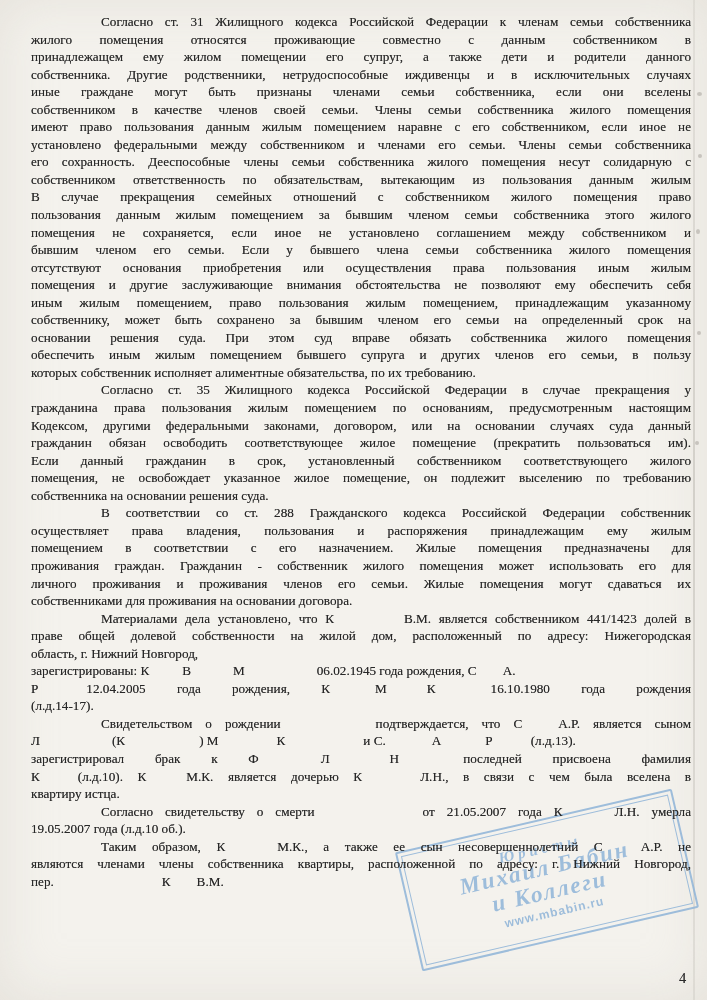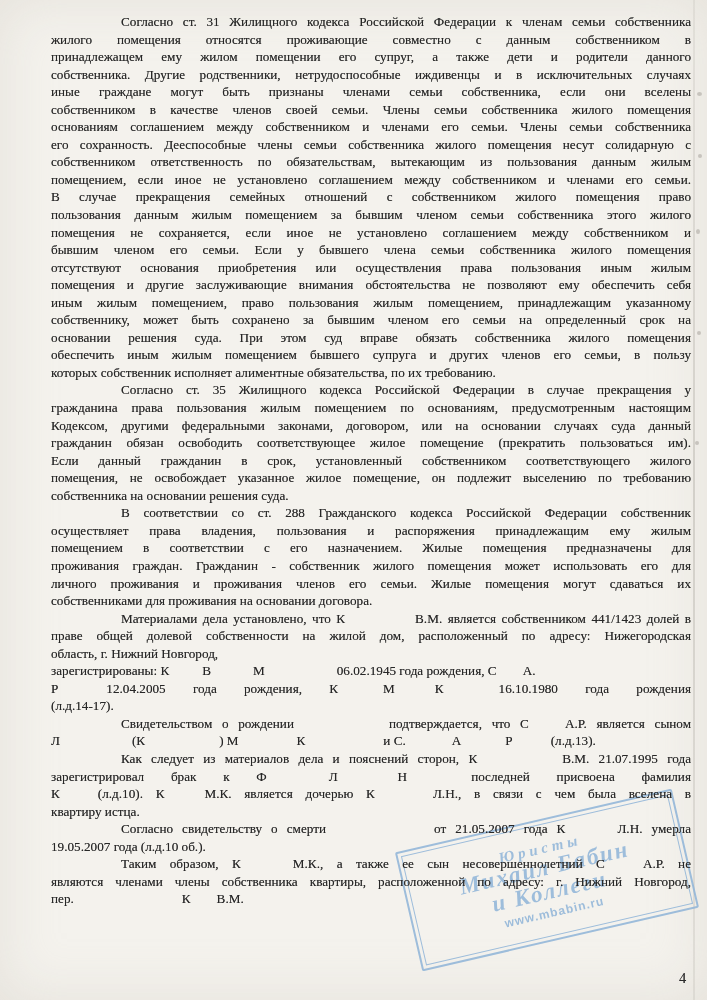--- a/index.html
+++ b/index.html
@@ -13,21 +13,21 @@
     background:var(--paper,#f4f2ed);
     box-shadow:inset 0 0 55px rgba(205,200,188,.38);
   }
   .doc-text{
     position:absolute;left:31px;top:13px;width:660px;z-index:3;
     color:var(--ink,#272727);font-size:13.2px;
     text-shadow:0 0 .6px rgba(39,39,39,.55);
   }
   .tline{
     line-height:17.55px;height:17.55px;text-align:left;
-    white-space:normal;overflow:visible;margin-left:20px;
+    white-space:normal;overflow:visible;
   }
   .tline.just{text-align:justify;text-align-last:justify;}
   .gap{display:inline-block;height:1px;}
   
   .stamp{
     position:absolute;left:405px;top:819px;width:280px;height:118px;
     transform:rotate(-13deg);z-index:1;opacity:.85;
     border:2px solid var(--stamp-blue,#8fb4d8);border-radius:2px;
   }
   .stamp-inner{
@@ -77,24 +77,24 @@
     </div>
   </div>
 
   <div class="doc-text">
       <div class="tline just"><span class="gap" style="width: 70px;"></span>Согласно ст. 31 Жилищного кодекса Российской Федерации к членам семьи собственника</div>
       <div class="tline just">жилого помещения относятся проживающие совместно с данным собственником в</div>
       <div class="tline just">принадлежащем ему жилом помещении его супруг, а также дети и родители данного</div>
       <div class="tline just">собственника. Другие родственники, нетрудоспособные иждивенцы и в исключительных случаях</div>
       <div class="tline just">иные граждане могут быть признаны членами семьи собственника, если они вселены</div>
       <div class="tline just">собственником в качестве членов своей семьи. Члены семьи собственника жилого помещения</div>
-      <div class="tline just">основаниям соглашением между собственником и членами его семьи. Члены семьи собственника</div>
+      <div class="tline just">имеют право пользования данным жилым помещением наравне с его собственником, если иное не</div>
+      <div class="tline just">установлено федеральными между собственником и членами его семьи. Члены семьи собственника</div>
       <div class="tline just">его сохранность. Дееспособные члены семьи собственника жилого помещения несут солидарную с</div>
       <div class="tline just">собственником ответственность по обязательствам, вытекающим из пользования данным жилым</div>
-      <div class="tline just">помещением, если иное не установлено соглашением между собственником и членами его семьи.</div>
       <div class="tline just">В случае прекращения семейных отношений с собственником жилого помещения право</div>
       <div class="tline just">пользования данным жилым помещением за бывшим членом семьи собственника этого жилого</div>
       <div class="tline just">помещения не сохраняется, если иное не установлено соглашением между собственником и</div>
       <div class="tline just">бывшим членом его семьи. Если у бывшего члена семьи собственника жилого помещения</div>
       <div class="tline just">отсутствуют основания приобретения или осуществления права пользования иным жилым</div>
       <div class="tline just">помещения и другие заслуживающие внимания обстоятельства не позволяют ему обеспечить себя</div>
       <div class="tline just">иным жилым помещением, право пользования жилым помещением, принадлежащим указанному</div>
       <div class="tline just">собственнику, может быть сохранено за бывшим членом его семьи на определенный срок на</div>
       <div class="tline just">основании решения суда. При этом суд вправе обязать собственника жилого помещения</div>
       <div class="tline just">обеспечить иным жилым помещением бывшего супруга и других членов его семьи, в пользу</div>
@@ -113,21 +113,20 @@
       <div class="tline just">личного проживания и проживания членов его семьи. Жилые помещения могут сдаваться их</div>
       <div class="tline">собственниками для проживания на основании договора.</div>
       <div class="tline just"><span class="gap" style="width: 70px;"></span>Материалами дела установлено, что К<span class="gap" style="width: 70px;"></span>В.М. является собственником 441/1423 долей в</div>
       <div class="tline just">праве общей долевой собственности на жилой дом, расположенный по адресу: Нижегородская</div>
       <div class="tline">область, г. Нижний Новгород,</div>
       <div class="tline">зарегистрированы: К<span class="gap" style="width: 33px;"></span>В<span class="gap" style="width: 42px;"></span>М<span class="gap" style="width: 72px;"></span>06.02.1945 года рождения, С<span class="gap" style="width: 26px;"></span>А.</div>
       <div class="tline just">Р<span class="gap" style="width: 48px;"></span>12.04.2005 года рождения, К<span class="gap" style="width: 45px;"></span>М<span class="gap" style="width: 40px;"></span>К<span class="gap" style="width: 55px;"></span>16.10.1980 года рождения</div>
       <div class="tline">(л.д.14-17).</div>
       <div class="tline just"><span class="gap" style="width: 70px;"></span>Свидетельством о рождении<span class="gap" style="width: 95px;"></span>подтверждается, что С<span class="gap" style="width: 36px;"></span>А.Р. является сыном</div>
       <div class="tline">Л<span class="gap" style="width: 72px;"></span>(К<span class="gap" style="width: 74px;"></span>) М<span class="gap" style="width: 58px;"></span>К<span class="gap" style="width: 78px;"></span>и С.<span class="gap" style="width: 46px;"></span>А<span class="gap" style="width: 44px;"></span>Р<span class="gap" style="width: 38px;"></span>(л.д.13).</div>
-      <div class="tline just"><span class="gap" style="width: 70px;"></span>Как следует из материалов дела и пояснений сторон, К<span class="gap" style="width: 85px;"></span>В.М. 21.07.1995 года</div>
       <div class="tline just">зарегистрировал брак к Ф<span class="gap" style="width: 62px;"></span>Л<span class="gap" style="width: 60px;"></span>Н<span class="gap" style="width: 64px;"></span>последней присвоена фамилия</div>
       <div class="tline just">К<span class="gap" style="width: 38px;"></span>(л.д.10). К<span class="gap" style="width: 40px;"></span>М.К. является дочерью К<span class="gap" style="width: 58px;"></span>Л.Н., в связи с чем была вселена в</div>
       <div class="tline">квартиру истца.</div>
       <div class="tline just"><span class="gap" style="width: 70px;"></span>Согласно свидетельству о смерти<span class="gap" style="width: 108px;"></span>от 21.05.2007 года К<span class="gap" style="width: 52px;"></span>Л.Н. умерла</div>
       <div class="tline">19.05.2007 года (л.д.10 об.).</div>
       <div class="tline just"><span class="gap" style="width: 70px;"></span>Таким образом, К<span class="gap" style="width: 52px;"></span>М.К., а также ее сын несовершеннолетний С<span class="gap" style="width: 38px;"></span>А.Р. не</div>
       <div class="tline just">являются членами члены собственника квартиры, расположенной по адресу: г. Нижний Новгород,</div>
       <div class="tline">пер.<span class="gap" style="width: 108px;"></span>К<span class="gap" style="width: 26px;"></span>В.М.</div>
     </div>
 

